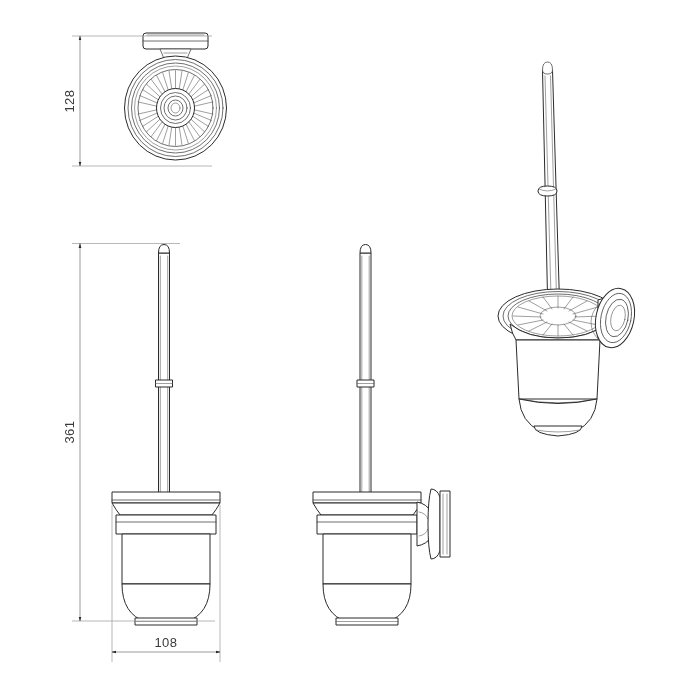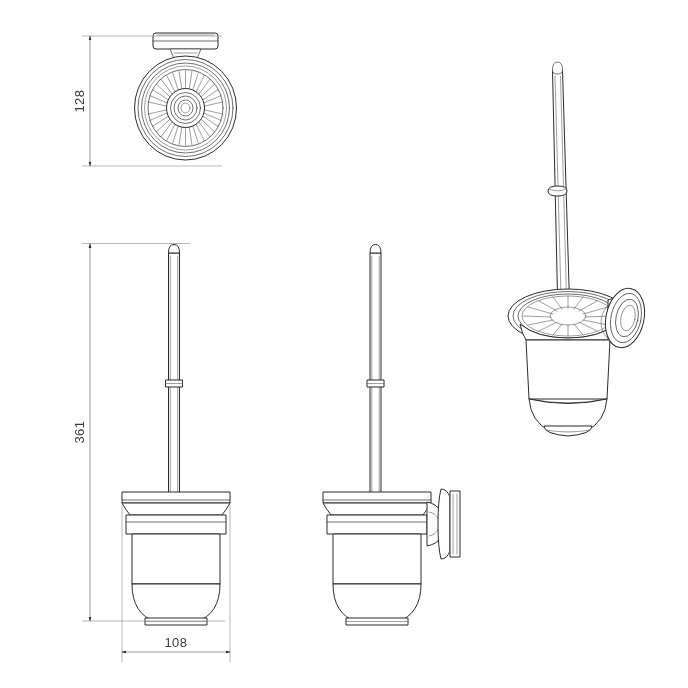--- a/index.html
+++ b/index.html
@@ -11,21 +11,20 @@
     width: 688px;
     height: 688px;
     font-family: "Liberation Sans", sans-serif;
     overflow: hidden;
   }
   #drawing-root {
     position: relative;
     width: 620px;
     height: 688px;
     background: #ffffff;
-    margin-left: 10px;
   }
   svg#tech-drawing {
     display: block;
     width: 688px;
     height: 688px;
   }
   .ln-thin {
     fill: none;
     stroke: #4a4a4a;
     stroke-width: 0.8;

